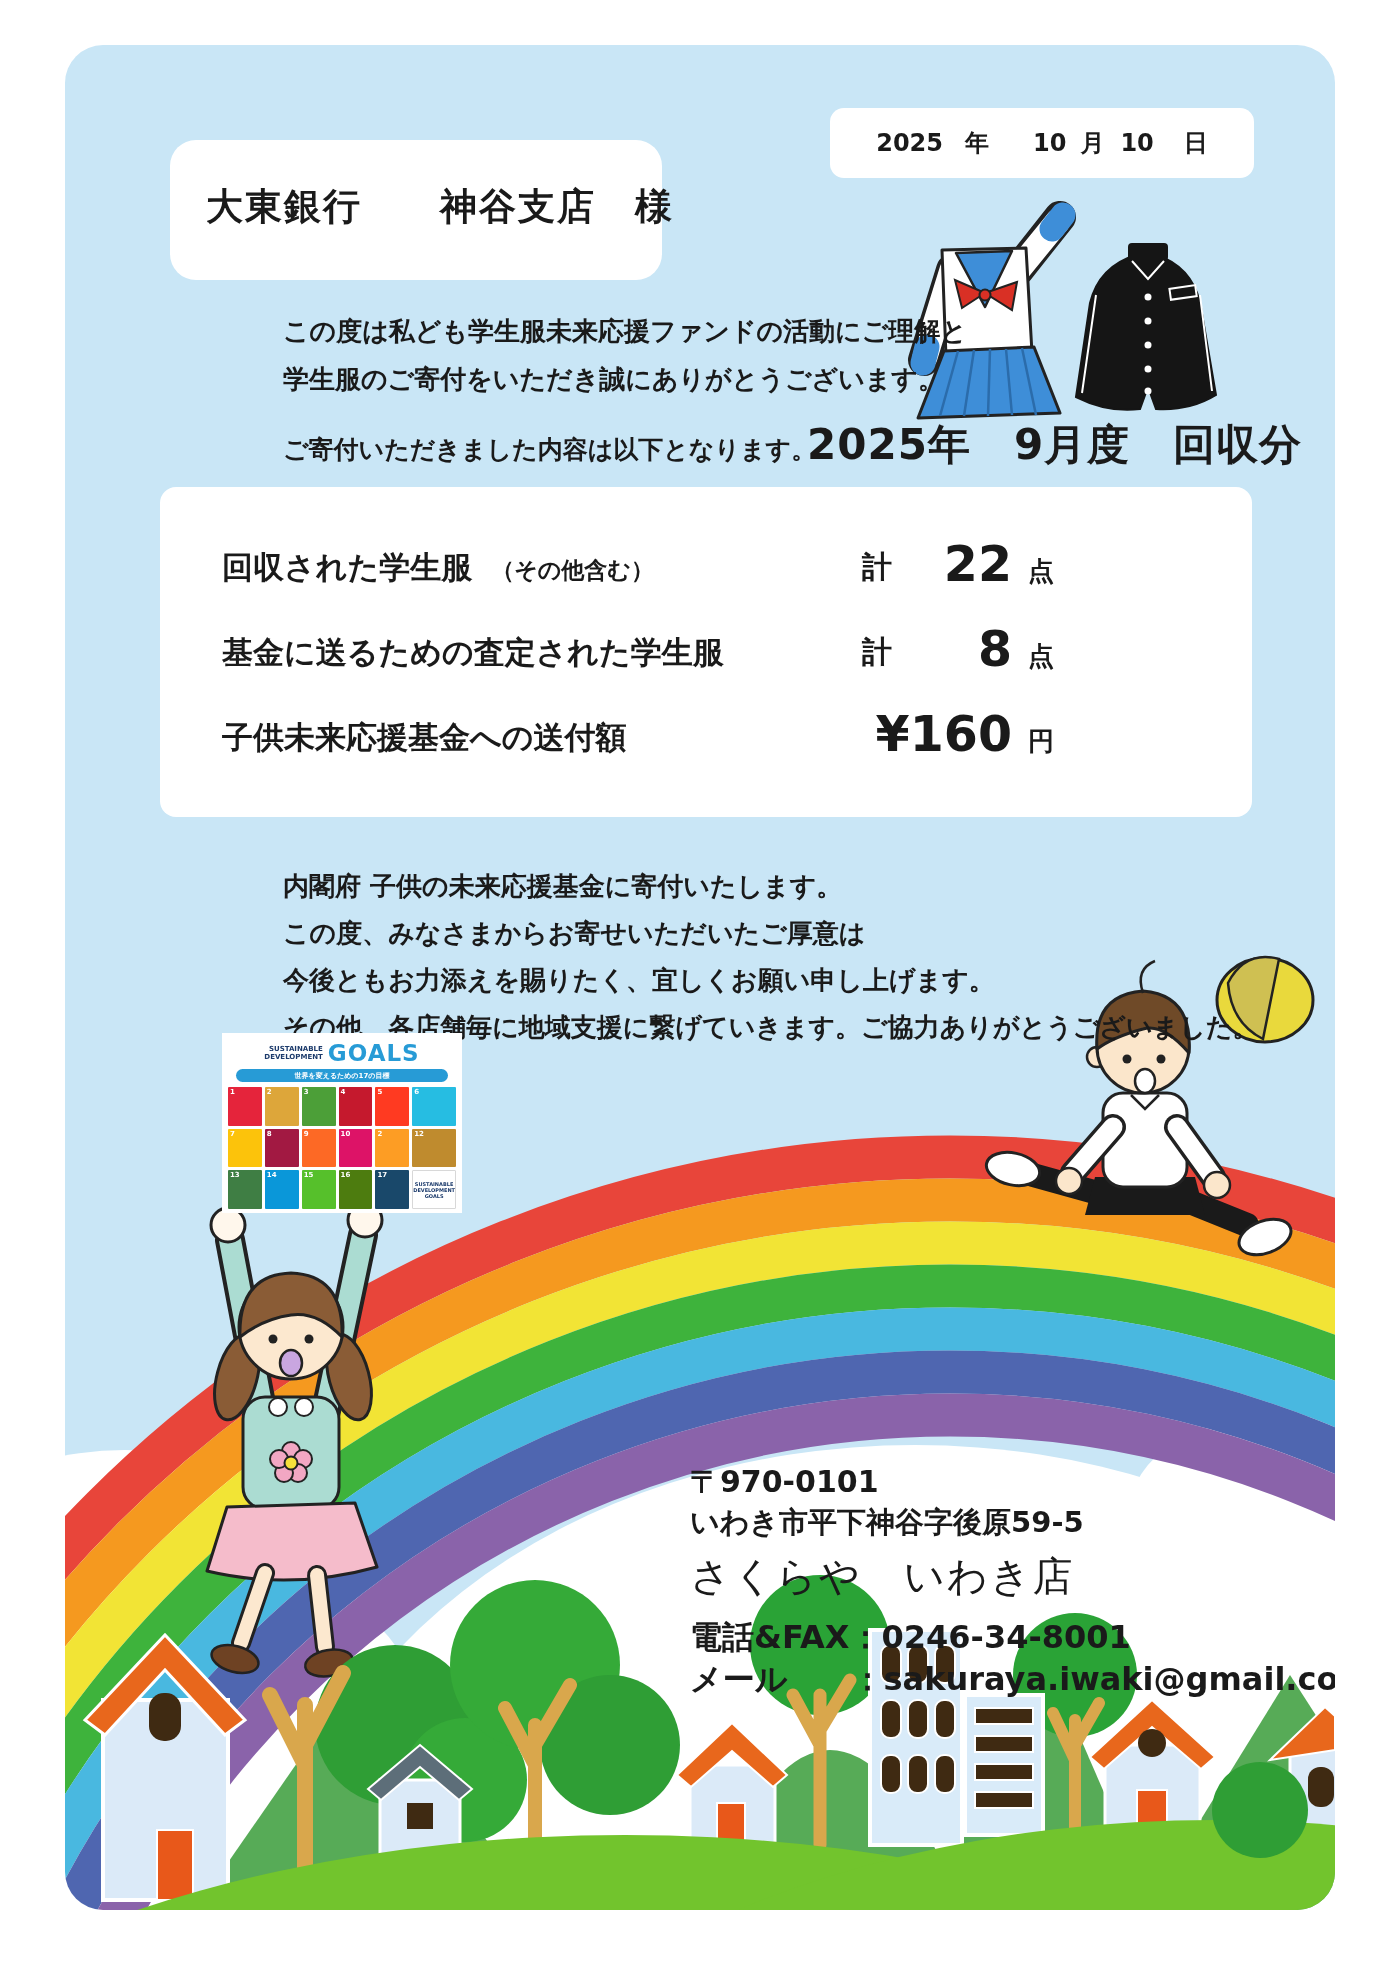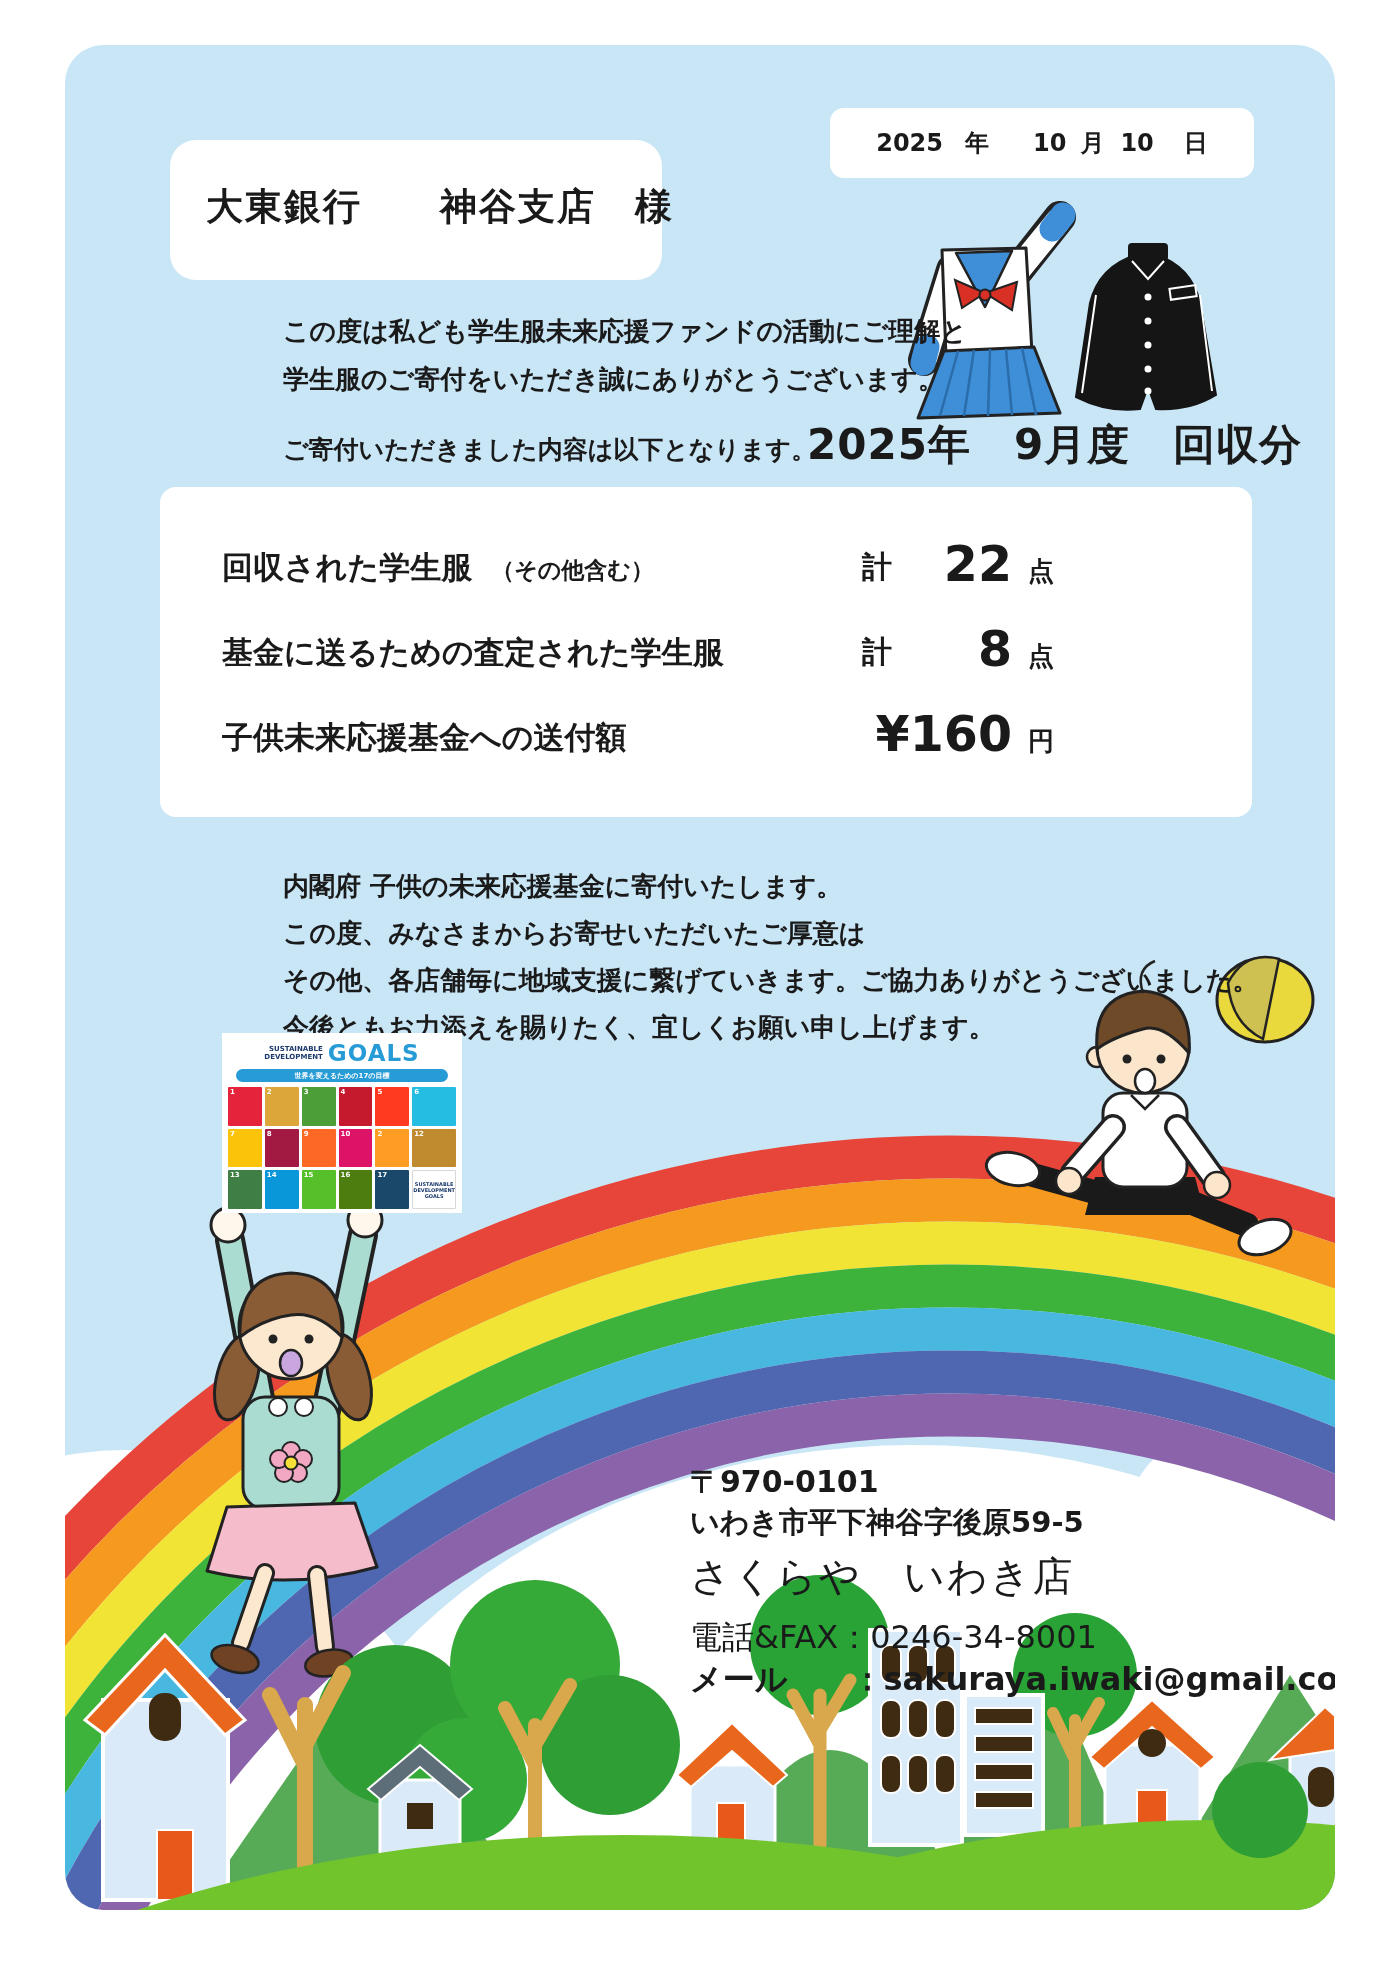--- a/index.html
+++ b/index.html
@@ -38,21 +38,21 @@
             display:flex;align-items:center;justify-content:center;margin:2px 8px 0 8px;white-space:nowrap;}
   .sdgs-grid{display:grid;grid-template-columns:repeat(6,1fr);grid-auto-rows:1fr;gap:3px;padding-top:5px;flex:1;}
   .sdg-tile{position:relative;border-radius:1px;}
   .sdg-tile span{position:absolute;top:1px;left:2px;font-size:7px;color:#ffffff;font-weight:700;}
   .sdg-logo{background:#ffffff;border:1px solid #d8d8d8;color:#1b3a6b;font-size:5px;font-weight:700;
             display:flex;align-items:center;justify-content:center;text-align:center;line-height:6px;}
   .contact{left:625px;top:1418px;z-index:2;white-space:nowrap;}
   .contact .postal{font-size:30px;font-weight:600;line-height:38px;}
   .contact .address{font-size:29px;font-weight:600;line-height:42px;}
   .contact .shop{font-size:40px;font-weight:400;margin-top:6px;letter-spacing:2px;}
-  .contact .tel{font-size:32px;font-weight:400;margin-top:12px;line-height:42px;}
+  .contact .tel{font-size:32px;font-weight:700;margin-top:12px;line-height:42px;}
   .contact .mail{font-size:32px;font-weight:600;line-height:42px;}
 </style>
 </head>
 <body>
 
 <div class="page">
   <div class="panel" style="background: rgb(201, 230, 246);">
 
     <svg class="scene" viewBox="0 0 1270 1865">
 
@@ -291,22 +291,22 @@
       <div class="srow srow-2">
         <span class="lab">子供未来応援基金への送付額</span>
         <span class="val">¥160</span>
         <span class="unit">円</span>
       </div>
     </div>
 
     <div class="abs closing">
       <div>内閣府 子供の未来応援基金に寄付いたします。</div>
       <div>この度、みなさまからお寄せいただいたご厚意は</div>
+      <div>今後ともお力添えを賜りたく、宜しくお願い申し上げます。</div>
       <div>その他、各店舗毎に地域支援に繋げていきます。ご協力ありがとうございました。</div>
-      <div>今後ともお力添えを賜りたく、宜しくお願い申し上げます。</div>
     </div>
 
     <div class="abs sdgs">
       <div class="sdgs-head">
         <div class="small">
           <div>SUSTAINABLE</div>
           <div>DEVELOPMENT</div>
         </div>
         <div class="big">GOALS</div>
       </div>

